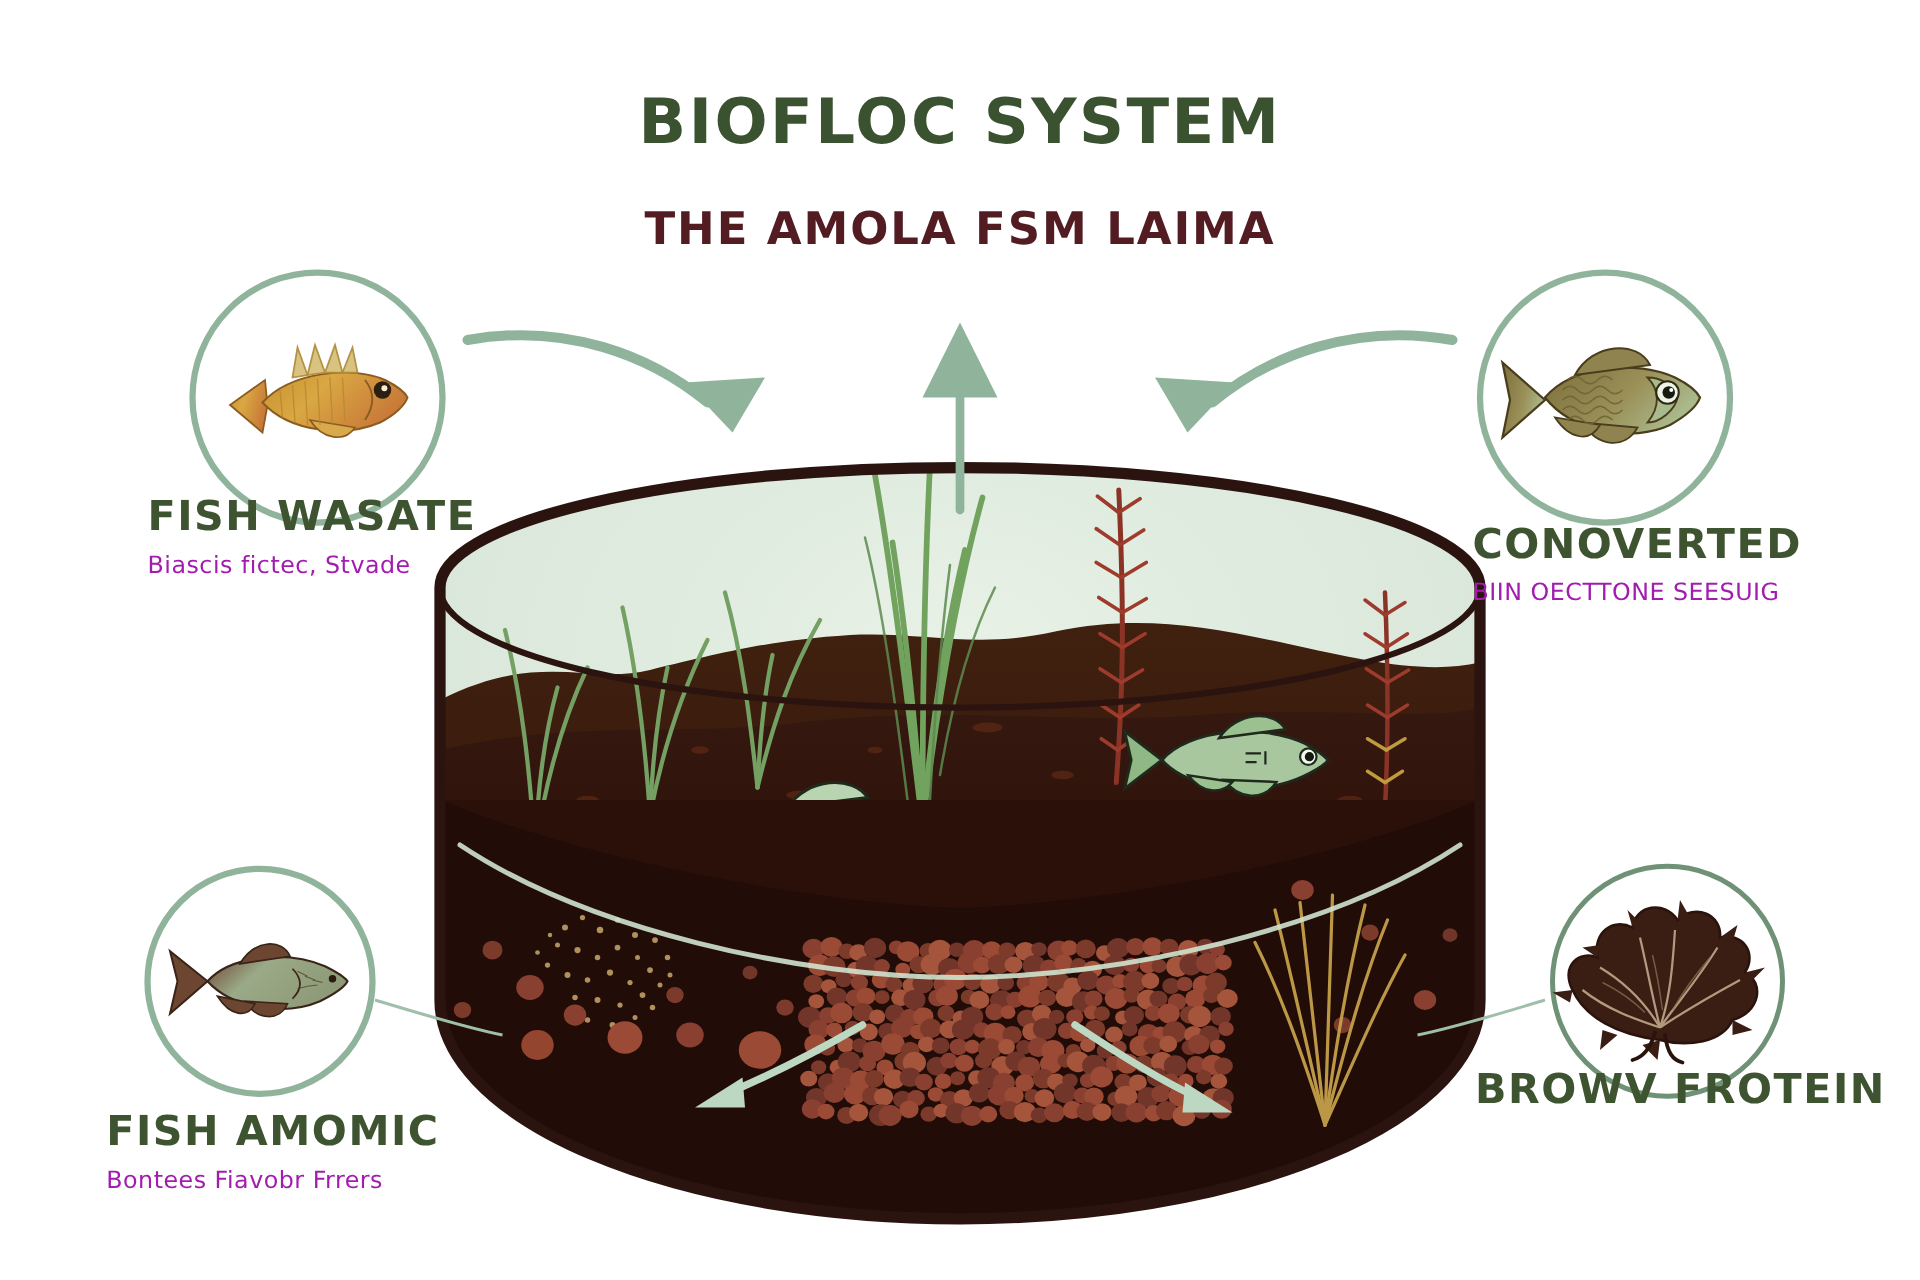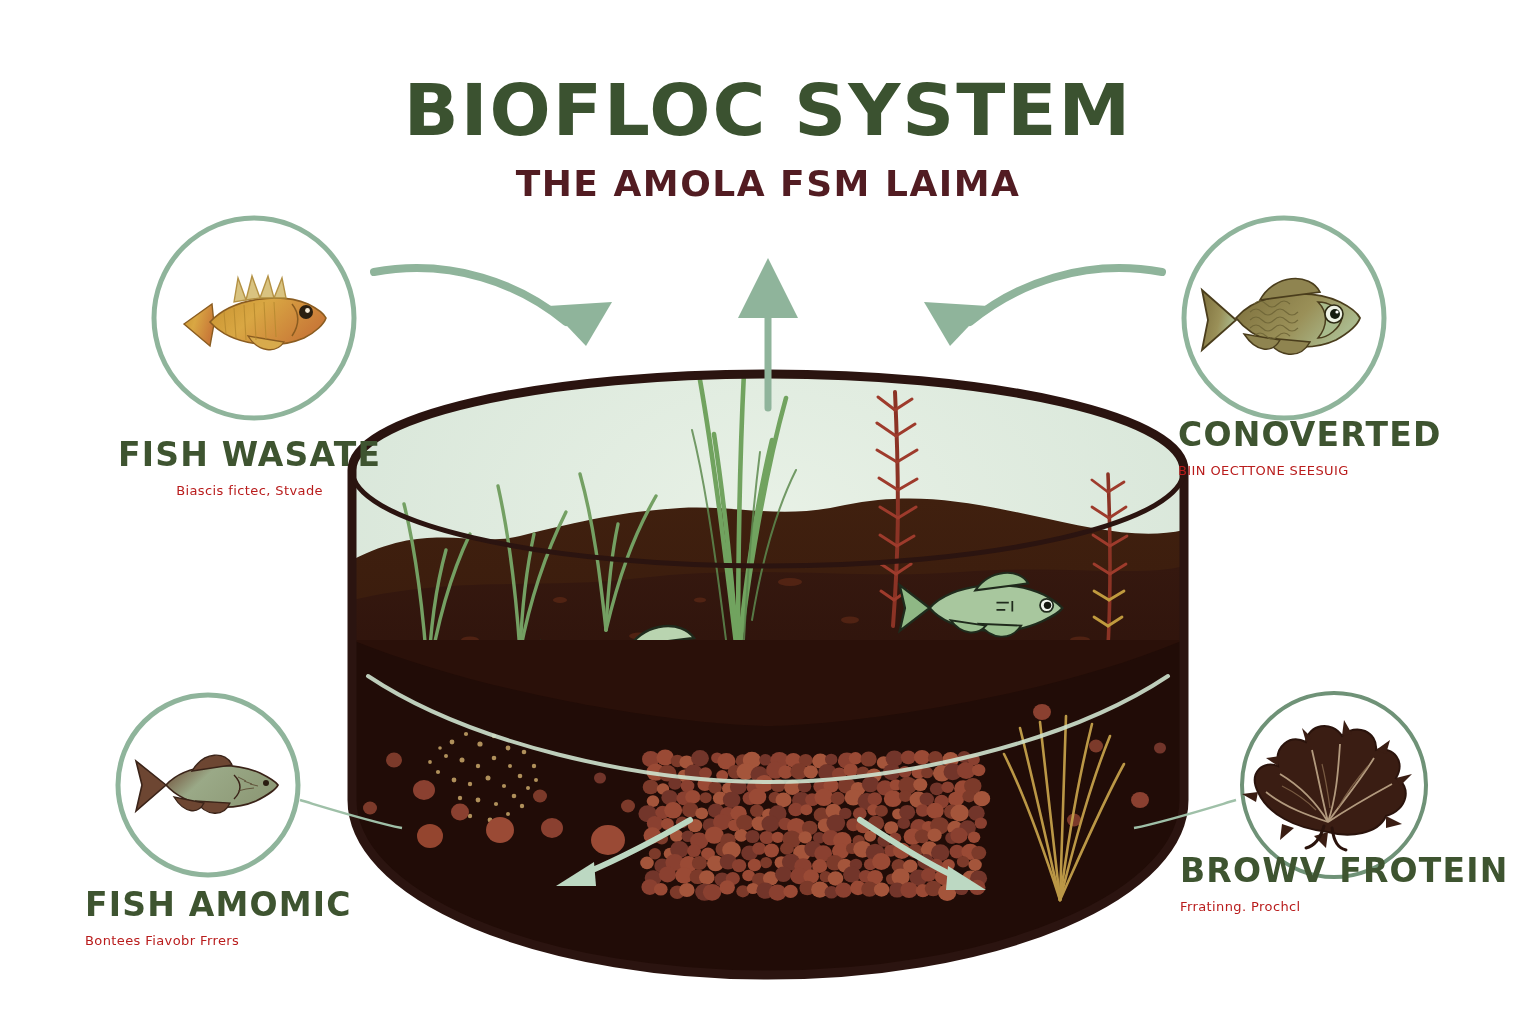--- a/index.html
+++ b/index.html
@@ -9,43 +9,43 @@
     font-family:"Liberation Sans", sans-serif;
     overflow:hidden;
     position:relative;
   }
   #stage{position:absolute;inset:0;width:1536px;height:1024px;}
   svg.layer{position:absolute;left:0;top:0;width:1536px;height:1024px;}
 
   .title{
     position:absolute;left:0;top:68px;width:1536px;text-align:center;
     font-family:"DejaVu Sans", sans-serif;
-    font-size:72px;font-weight:bold;letter-spacing:2px;
+    font-size:50px;font-weight:bold;letter-spacing:2px;
     color:#3b5230;
   }
   .subtitle{
     position:absolute;left:0;top:163px;width:1536px;text-align:center;
     font-family:"DejaVu Sans", sans-serif;
     font-size:36px;font-weight:bold;letter-spacing:1.5px;
     color:#521c22;
   }
 
   .label-block{position:absolute;}
   .label-title{
     font-family:"DejaVu Sans", sans-serif;
     font-size:33px;font-weight:bold;letter-spacing:1.2px;
     color:#3e5430;white-space:nowrap;
   }
   .label-sub{
     font-family:"DejaVu Sans", sans-serif;
-    font-size:13px;font-weight:normal;letter-spacing:0.4px;
-    color:#b91c1c;white-space:nowrap;margin-top:9px;
+    font-size:19px;font-weight:normal;letter-spacing:0.4px;
+    color:#a21caf;white-space:nowrap;margin-top:9px;
   }
 
-  .lbl-tl{left:118px;top:435px;text-align:center;}
+  .lbl-tl{left:118px;top:393px;text-align:left;}
   .lbl-tr{left:1178px;top:415px;text-align:left;}
   .lbl-bl{left:85px;top:885px;text-align:left;}
   .lbl-br{left:1180px;top:851px;text-align:left;}
 </style>
 </head>
 <body>
 
 <div id="stage">
 
   <div class="title">BIOFLOC SYSTEM</div>
@@ -709,16 +709,15 @@
     <div class="label-sub">Bontees Fiavobr Frrers</div>
   </div>
 
   <div class="label-block lbl-tr">
     <div class="label-title">CONOVERTED</div>
     <div class="label-sub">BIIN OECTTONE SEESUIG</div>
   </div>
 
   <div class="label-block lbl-br">
     <div class="label-title">BROWV FROTEIN</div>
-    <div class="label-sub">Frratinng. Prochcl</div>
   </div>
 
 </div>
 
 </body></html>

